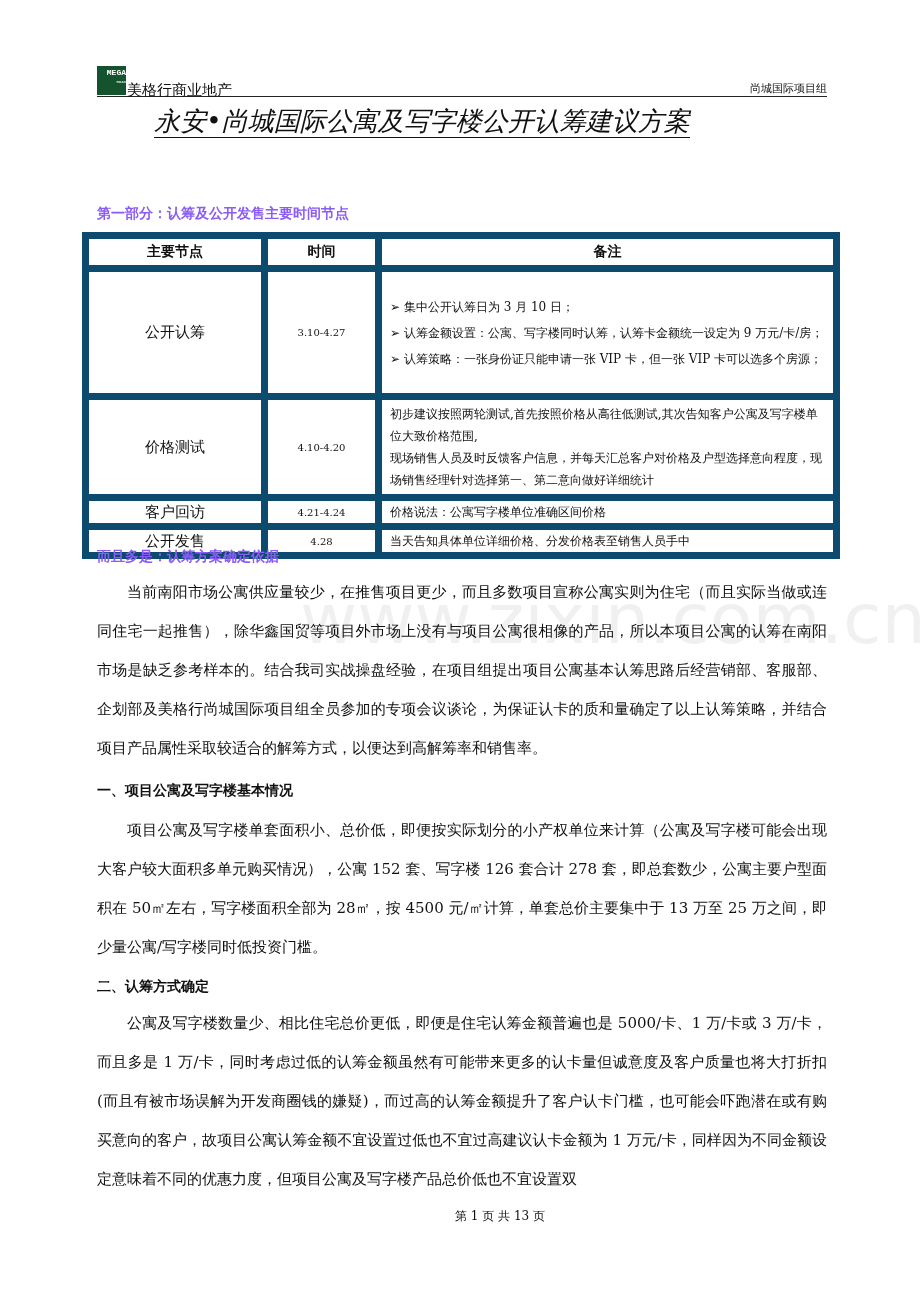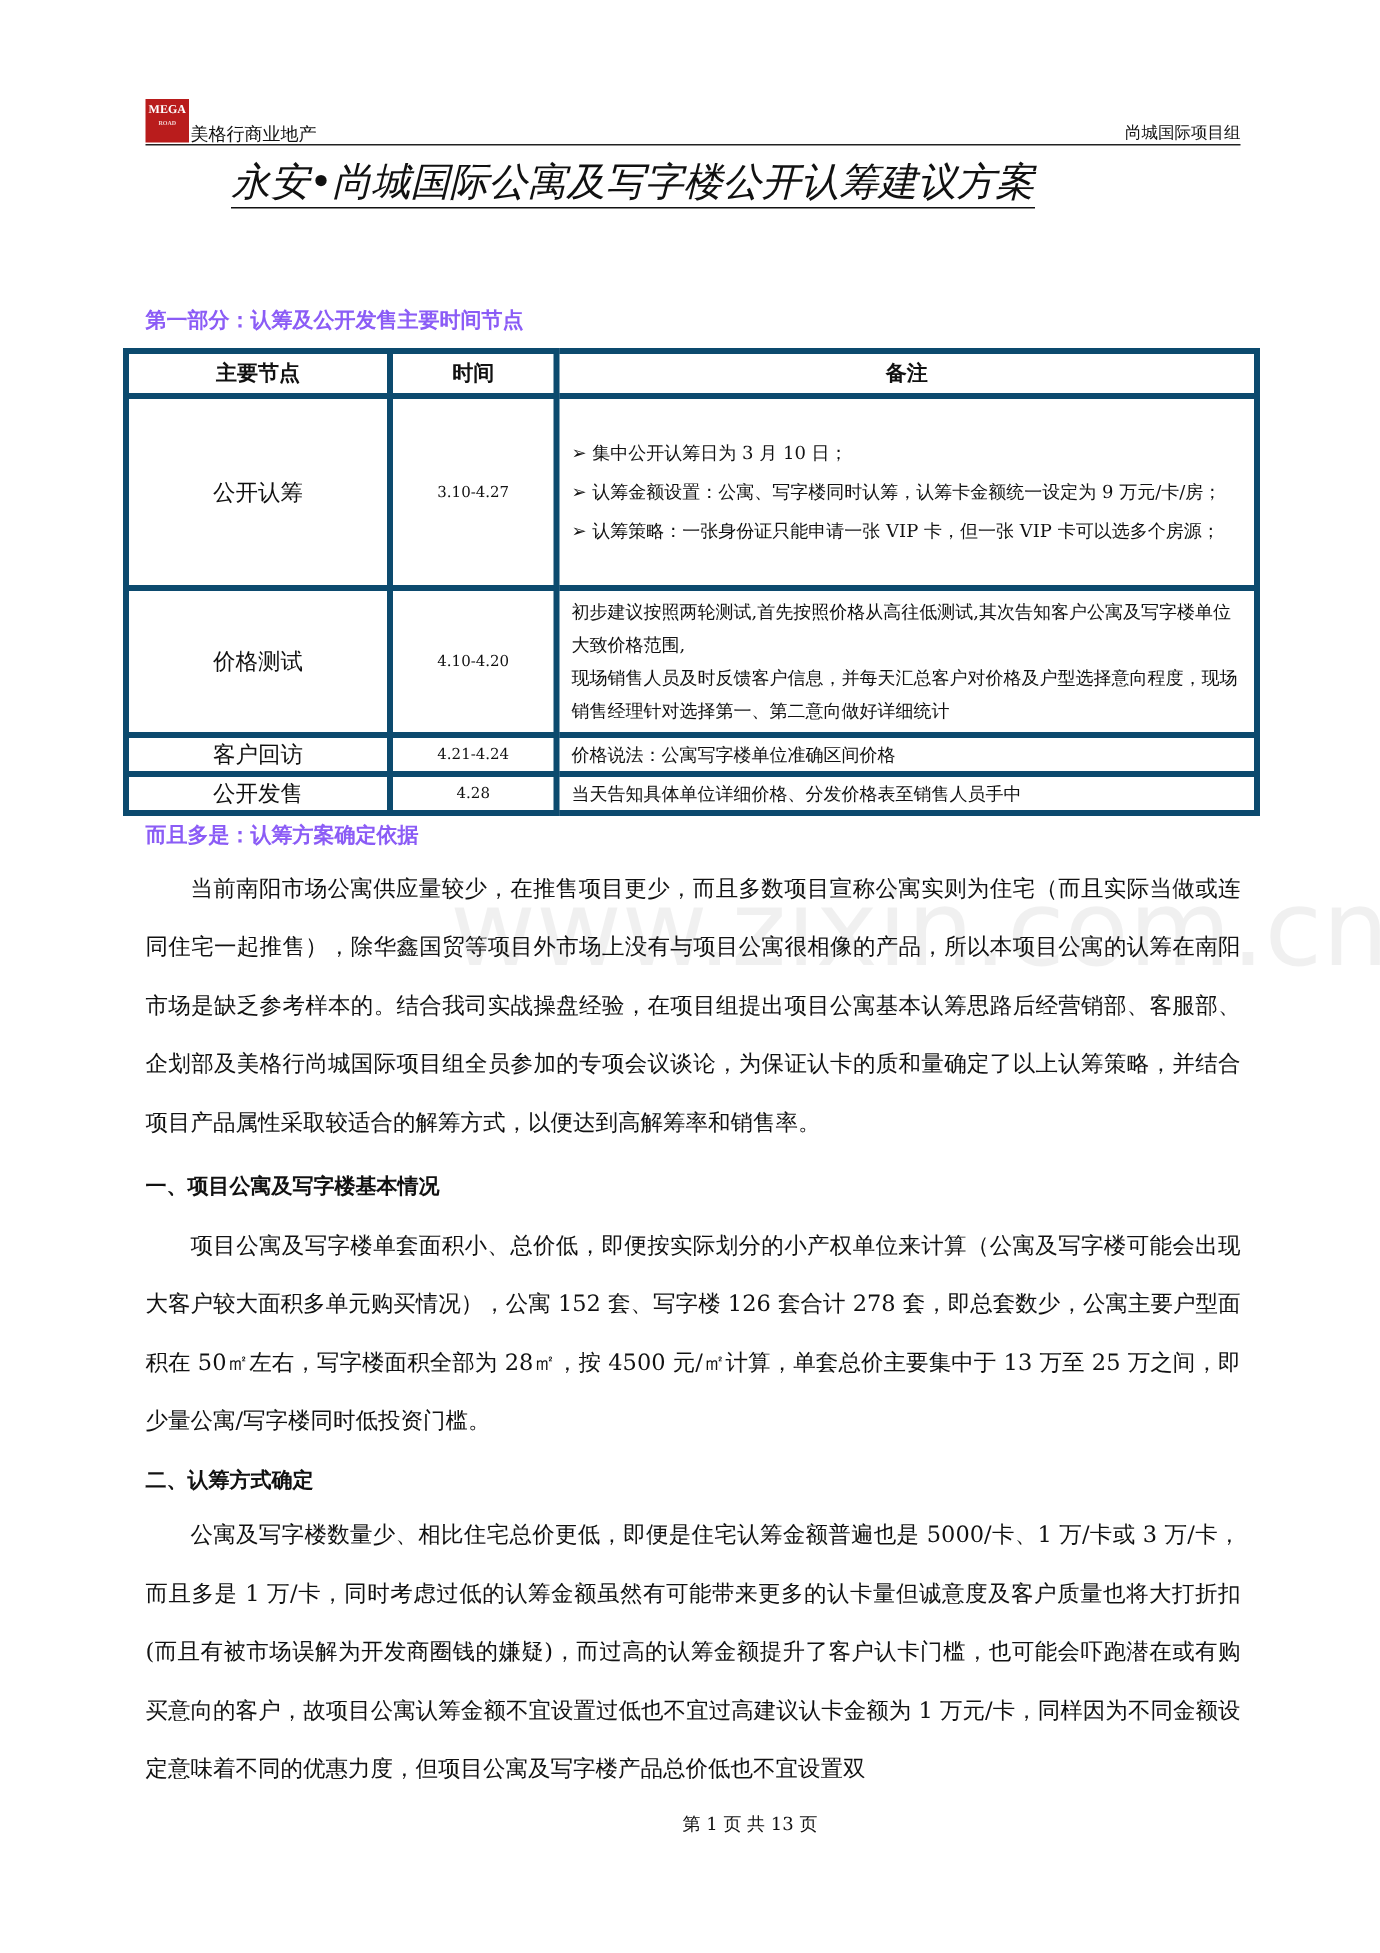--- a/index.html
+++ b/index.html
@@ -1,29 +1,29 @@
 <!DOCTYPE html>
 <html><head>
 <meta charset="utf-8">
 <style>
   html, body { margin: 0; padding: 0; background: #ffffff; }
   body { width: 920px; height: 1302px; position: relative; overflow: hidden;
          font-family: "DejaVu Serif", "Liberation Serif", serif; color: #111; }
   .header { position: absolute; left: 97px; top: 66px; width: 730px; height: 30px; border-bottom: 1.5px solid #222; }
-  .logo { position: absolute; left: 0; top: 0; width: 29px; height: 29px; background: #b91c1c; color: #fff;
-          font-family: Liberation Serif, serif; font-size: 8px; font-weight: bold; text-align: center; line-height: 14px; }
+  .logo { position: absolute; left: 0; top: 0; width: 29px; height: 29px; background: #14532d; color: #fff;
+          font-family: Liberation Mono, monospace; font-size: 8px; font-weight: bold; text-align: right; line-height: 14px; }
   .logo small { display:block; font-size: 4px; line-height: 4px; opacity: .8; }
-  .hdr-left { position: absolute; left: 30px; top: 15px; font-size: 12px; }
+  .hdr-left { position: absolute; left: 30px; top: 15px; font-size: 15px; }
   .hdr-right { position: absolute; right: 0; top: 15px; font-size: 11px; }
   .title { position: absolute; left: 0; width: 844px; top: 104px; text-align: center; font-size: 26px; font-style: italic; }
   .title span { border-bottom: 1.5px solid #111; padding-bottom: 1px; }
   .red-head { position: absolute; left: 97px; font-size: 14px; font-weight: bold; color: #8b5cf6;
               font-family: "DejaVu Sans", sans-serif; }
   table.nodes { position: absolute; left: 82px; top: 232px; width: 758px; border-collapse: collapse; font-size: 13px; }
-  table.nodes td, table.nodes th { border: 4px solid #0c4a6e; }
+  table.nodes td, table.nodes th { border: 7px solid #0c4a6e; }
   table.nodes th { height: 24px; font-size: 14px; font-weight: bold; font-family: "DejaVu Sans", sans-serif; }
   td.c1 { width: 170px; text-align: center; font-size: 15px; }
   td.c2 { width: 105px; text-align: center; font-size: 10px; }
   td.c3 { padding: 3px 8px; font-size: 12px; line-height: 22px; }
   .bullet { padding-left: 14px; text-indent: -14px; margin: 2px 0; line-height: 24px; }
   .para { position: absolute; left: 97px; width: 730px; font-size: 15px; line-height: 39px; text-align: justify; }
   .para p { margin: 0; text-indent: 2em; }
   .sec-head { position: absolute; left: 97px; font-size: 14px; font-weight: bold; font-family: "DejaVu Sans", sans-serif; }
   .footer { position: absolute; left: 0; width: 920px; top: 1208px; text-align: center; font-size: 12px; padding-left: 40px; }
   .watermark { position: absolute; left: 300px; top: 578px; font-size: 70px; color: rgba(0,0,0,0.06);

